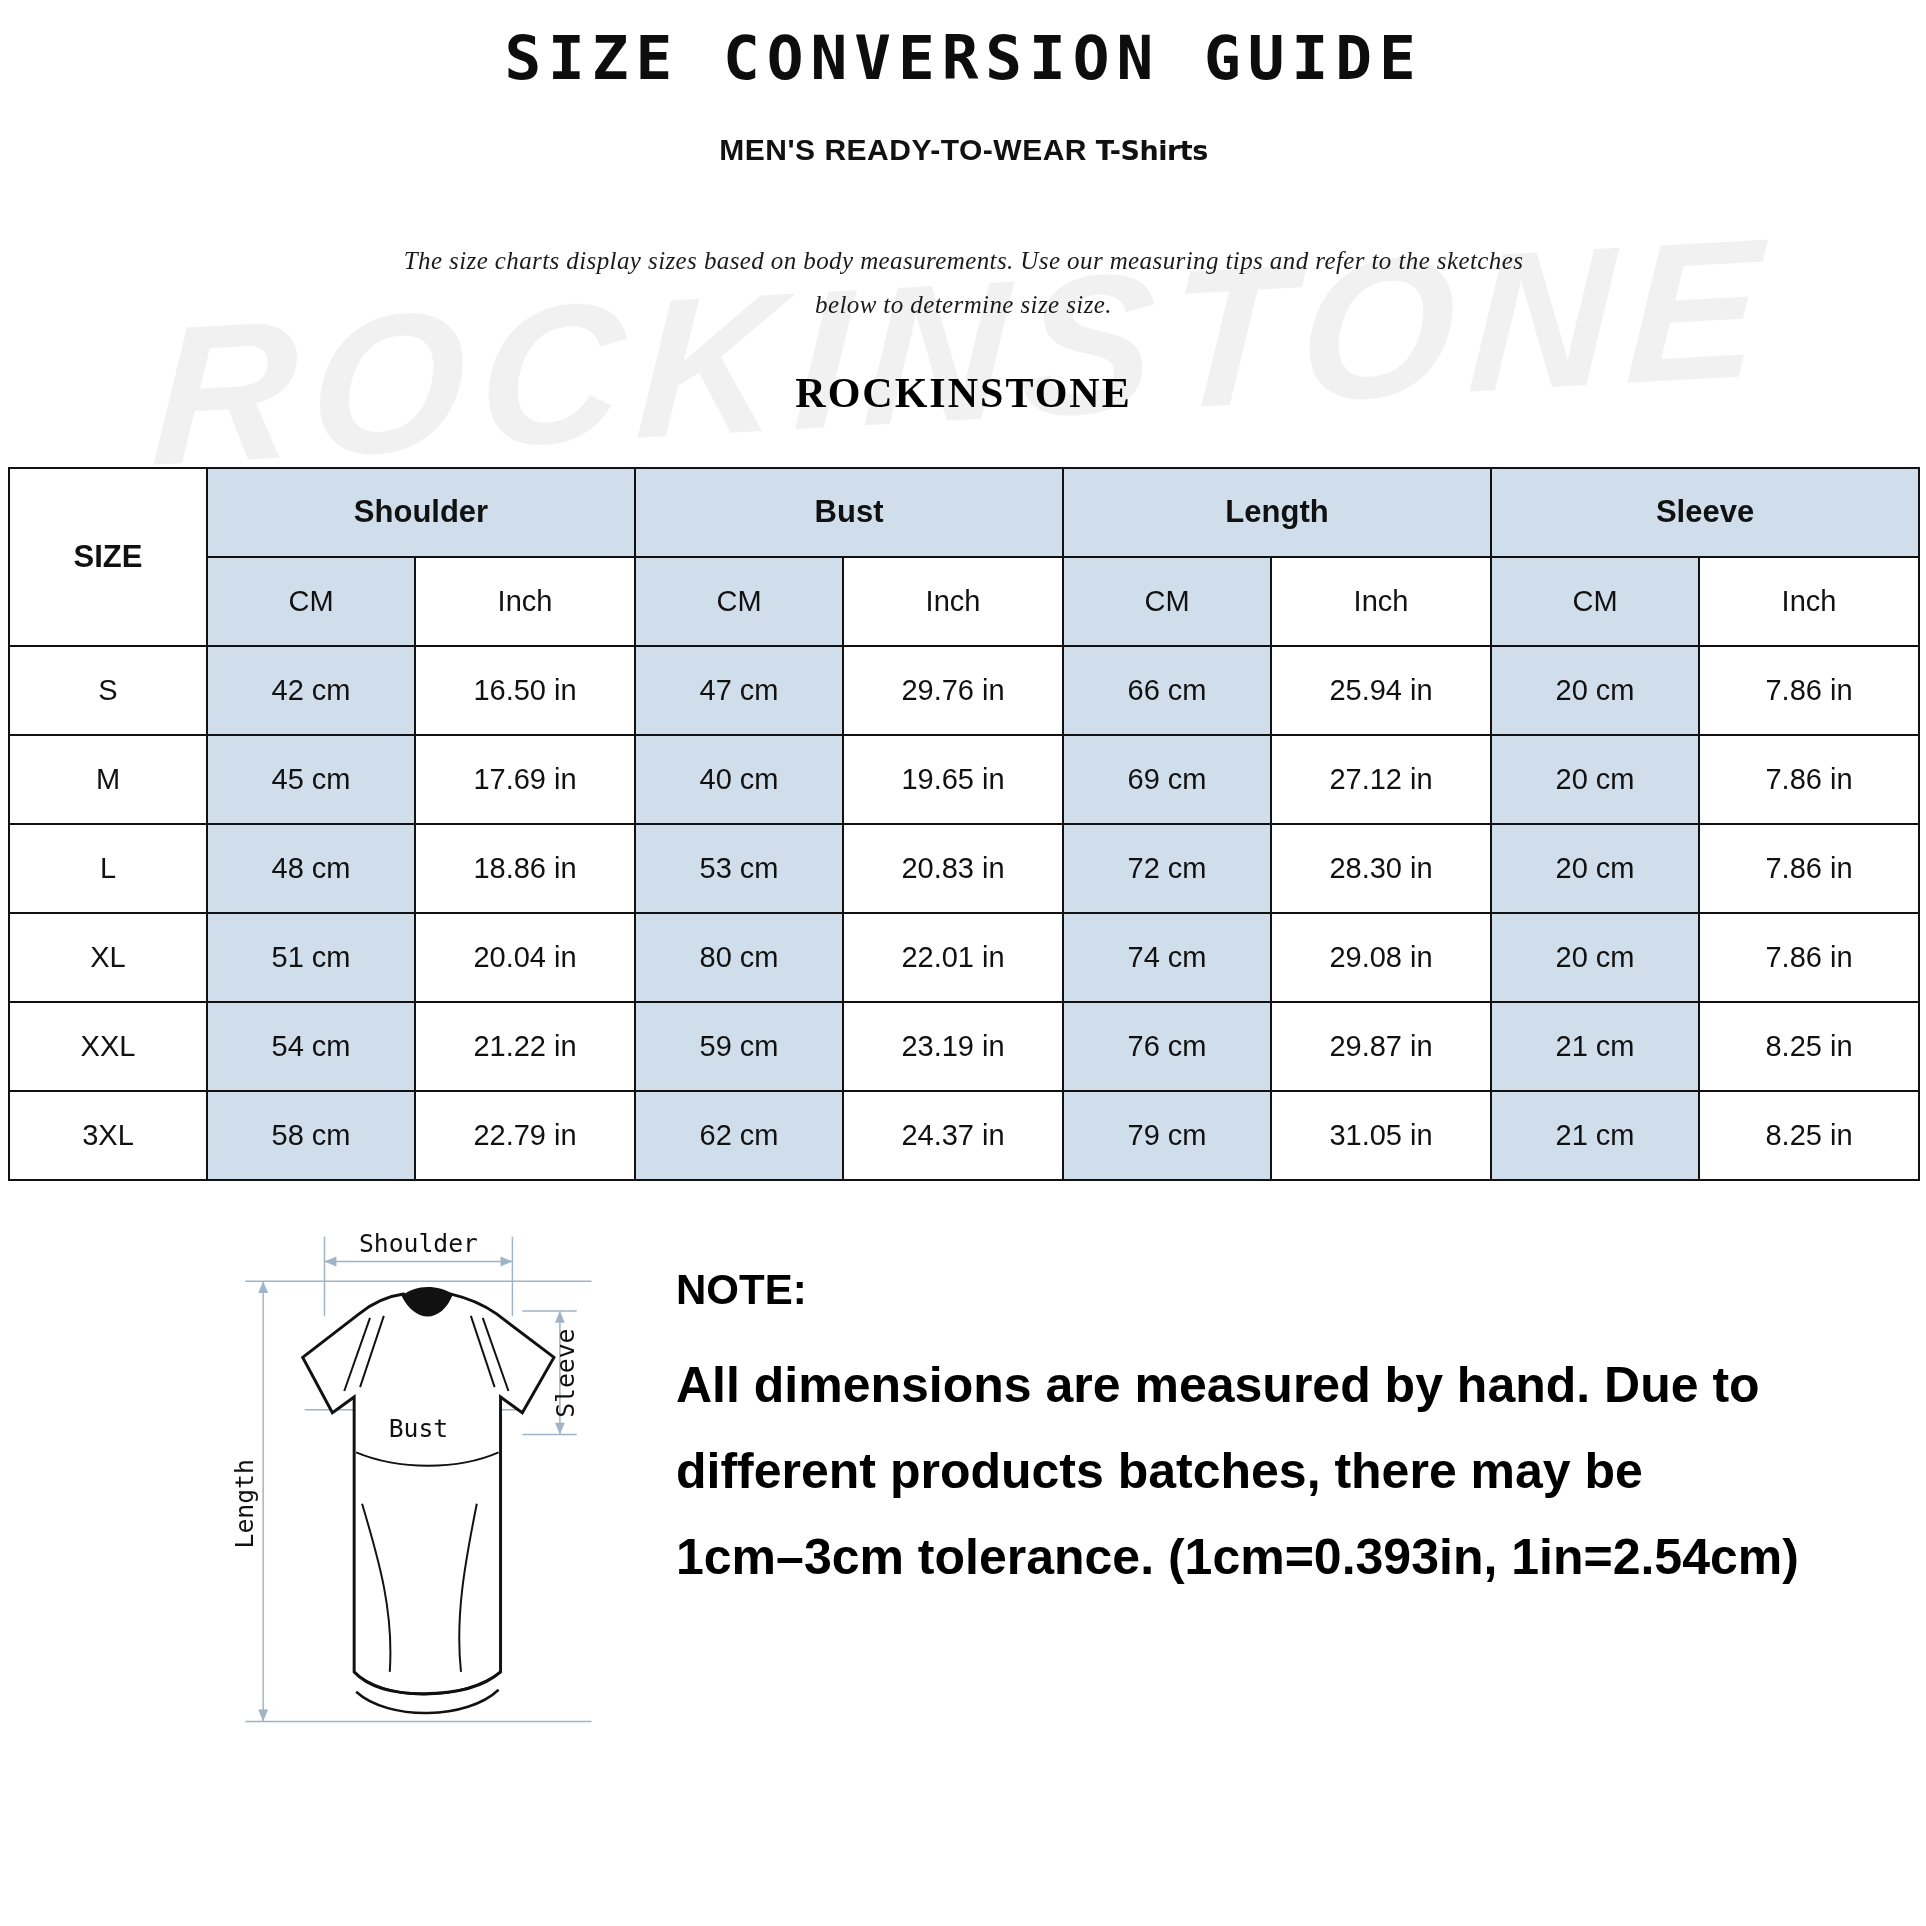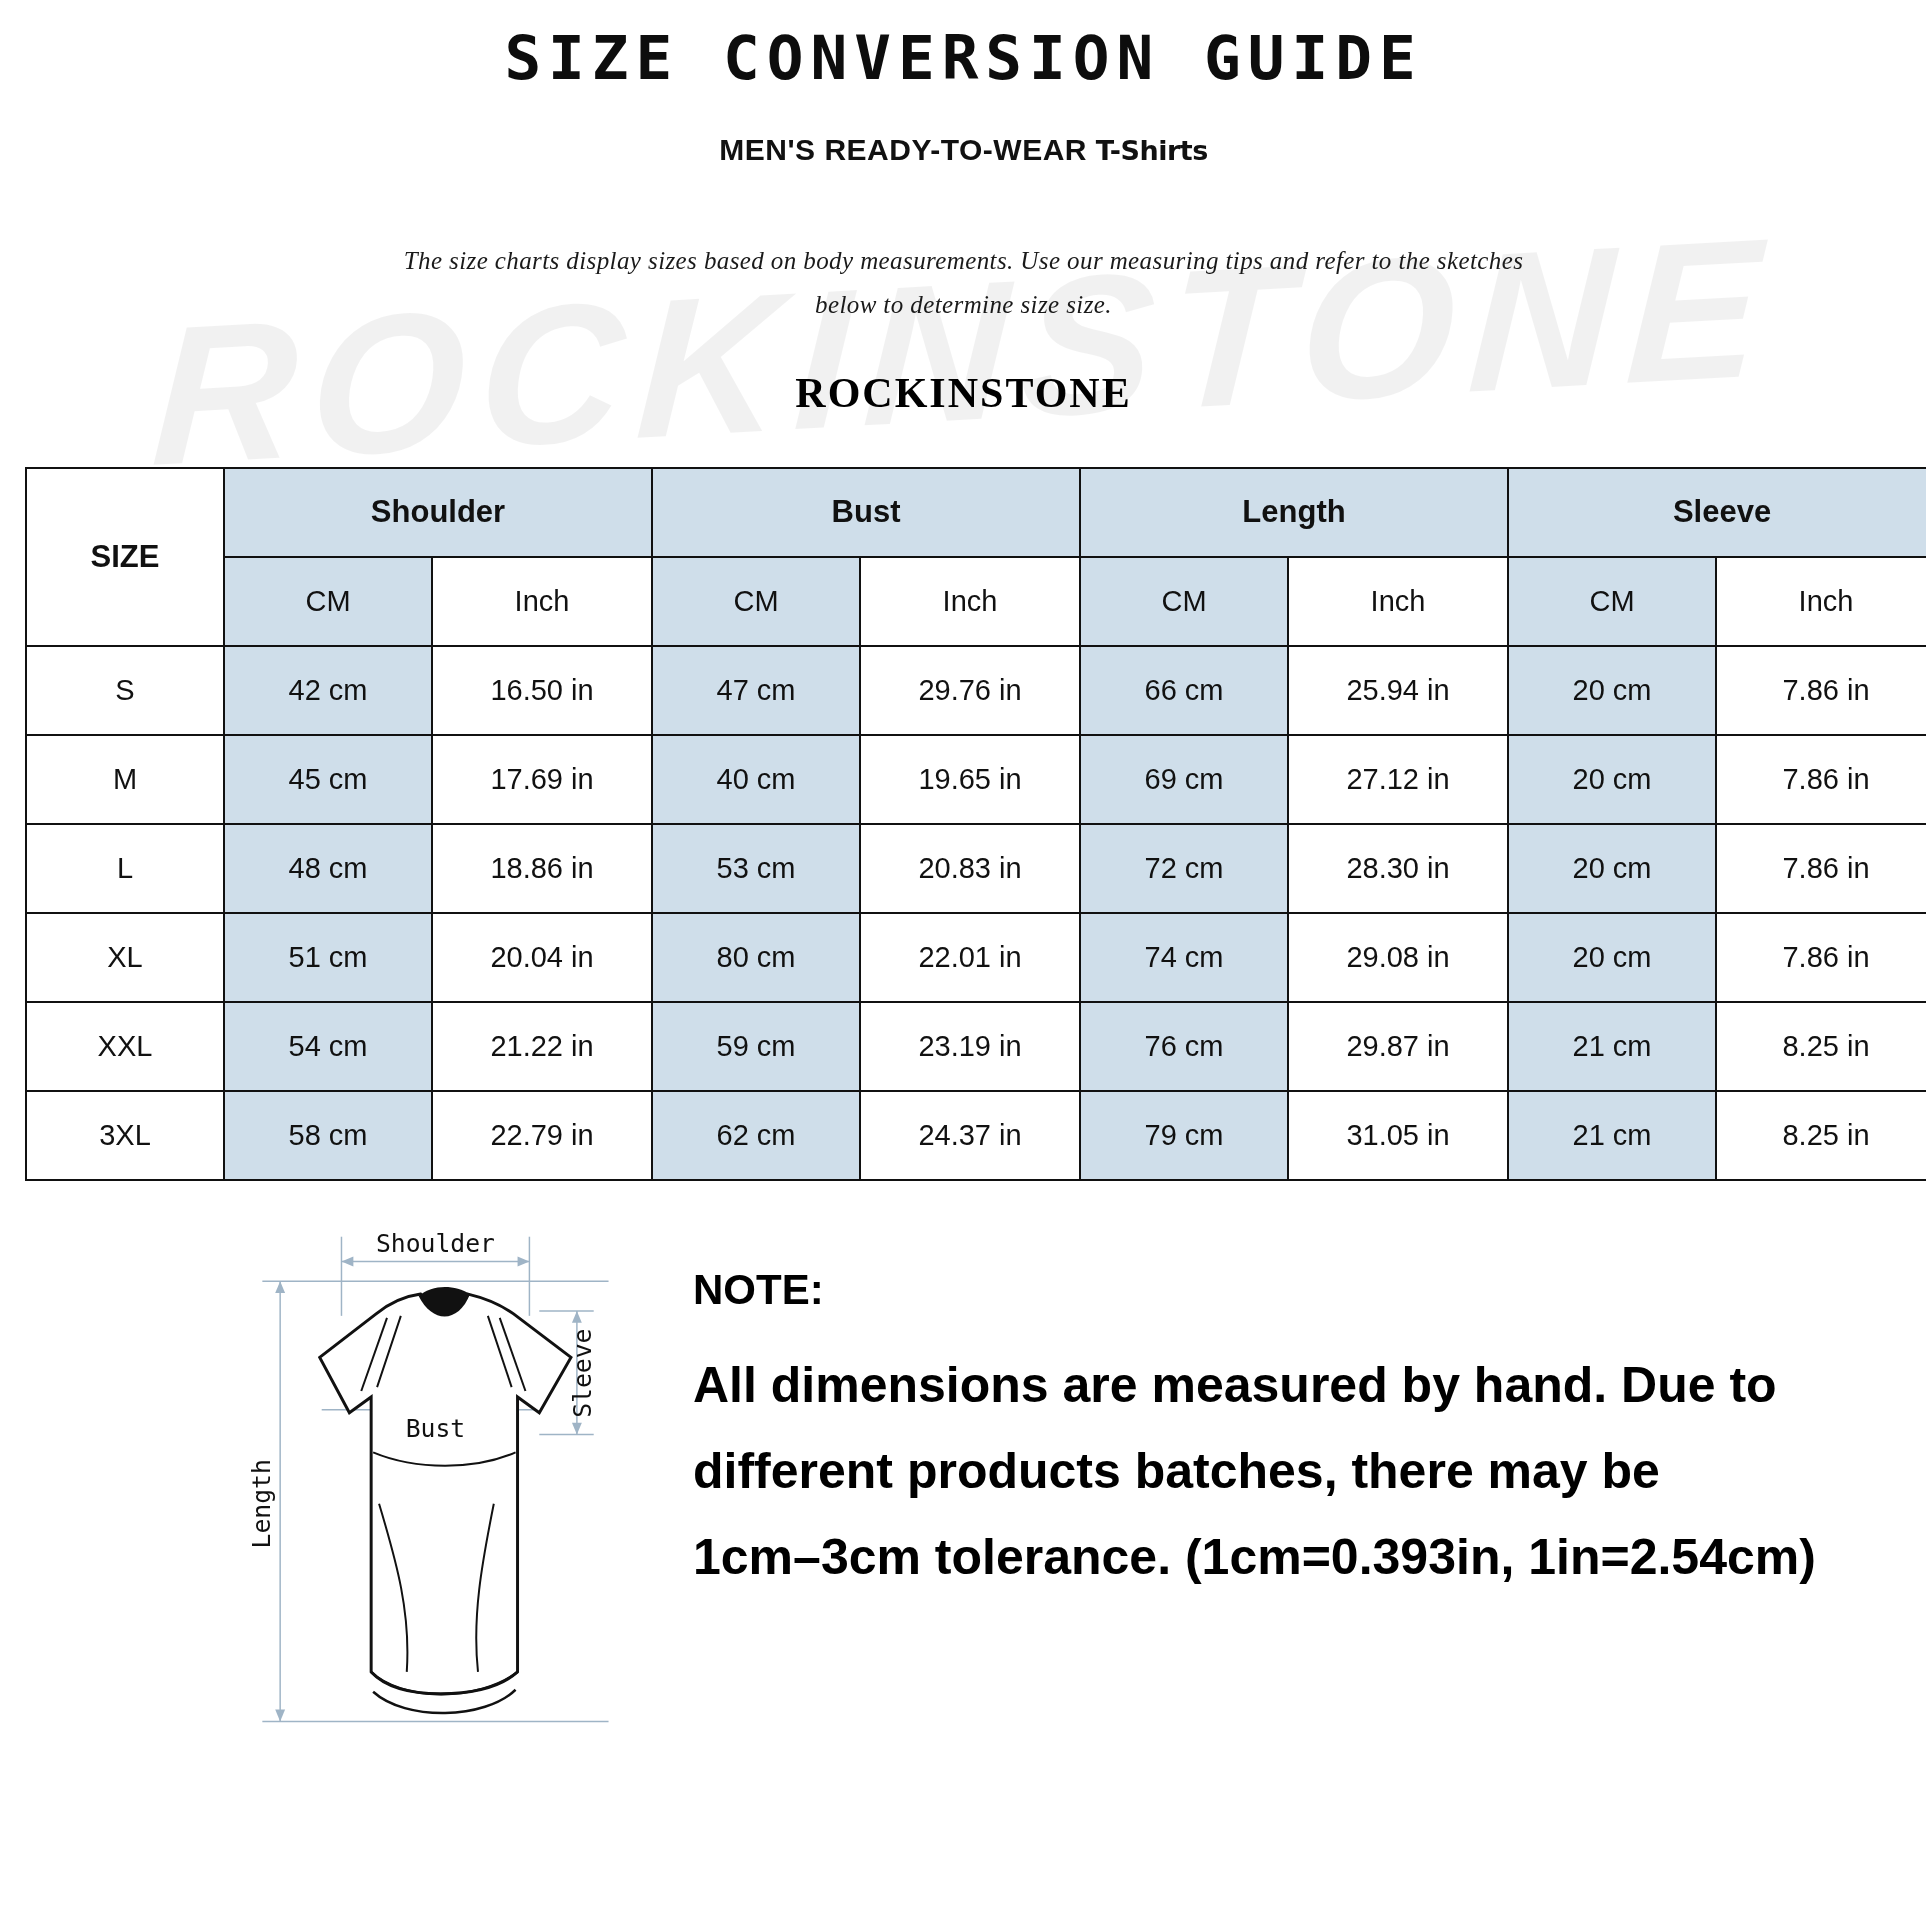--- a/index.html
+++ b/index.html
@@ -34,21 +34,21 @@
     white-space: nowrap;
     transform: skewX(-6deg) rotate(-3.2deg);
     pointer-events: none;
     user-select: none;
     z-index: 0;
   }
 
   .page {
     position: relative;
     z-index: 2;
-    padding: 0 25px;
+    padding: 0 8px;
     box-sizing: border-box;
     width: 1927px;
   }
 
   
   .main-title {
     text-align: center;
     font-family: "DejaVu Sans Mono", monospace;
     font-size: 61px;
     font-weight: bold;

